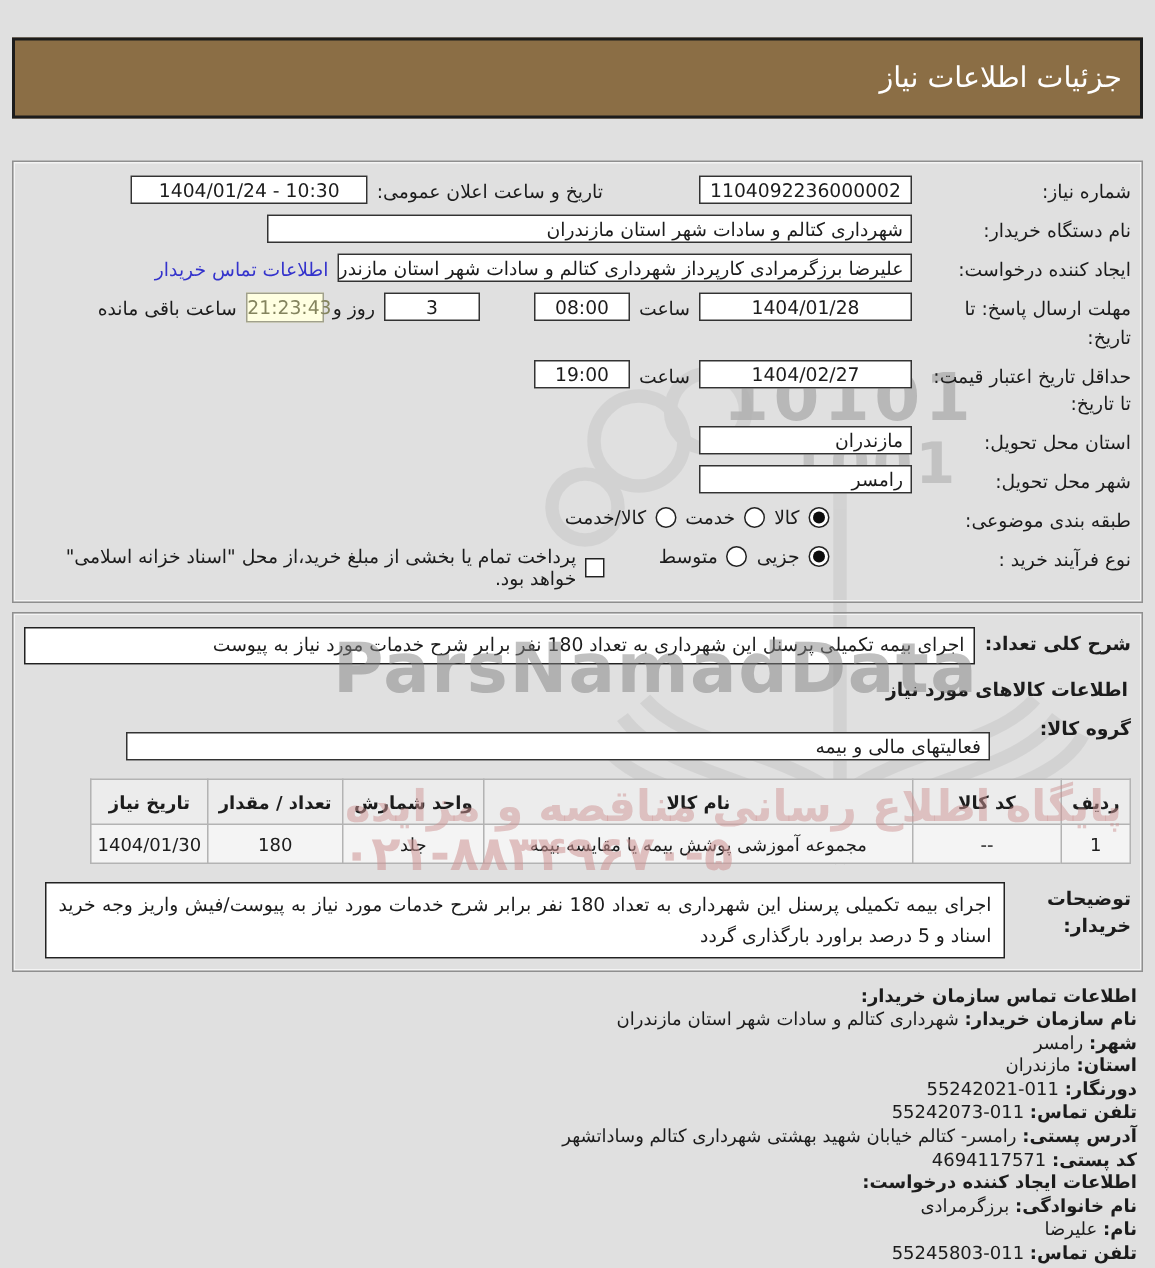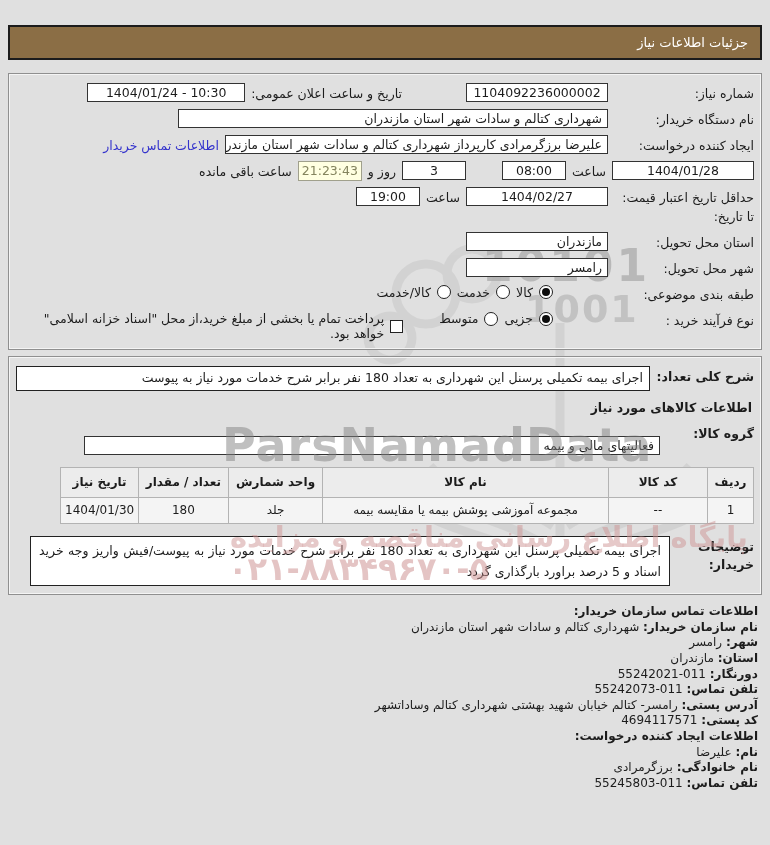--- a/index.html
+++ b/index.html
@@ -9,28 +9,28 @@
     font-family:"DejaVu Sans", sans-serif;
     font-size:12.5px;
     color:#1c1c1c;
     direction:rtl;
     position:relative;
   }
   .content { position:relative; z-index:10; }
 
   
   .title-bar {
-    margin:25px 8px 13px 8px;
-    height:35px;
+    margin:25px 8px 28px 8px;
+    height:54px;
     background:#8b6e45;
     border:2px solid #1c1c1c;
     color:#ffffff;
     display:flex; align-items:center;
     padding-right:12px;
-    font-size:13px;
+    font-size:19px;
   }
 
   
   .panel {
     margin:0 8px;
     border:1px solid #8f8f8f;
     box-shadow:inset 1px 1px 0 #f4f4f4, inset -1px -1px 0 #f4f4f4;
     padding:9px 7px 8px 7px;
     background:transparent;
   }
@@ -50,21 +50,21 @@
     font-size:12.5px;
     overflow:hidden; white-space:nowrap;
   }
   .center { text-align:center; }
   .ltr { direction:ltr; unicode-bidi:isolate; }
   .w142 { width:142px; } .w158 { width:158px; } .w64 { width:64px; }
   .w430 { width:430px; } .w383 { width:383px; }
   .mr60 { margin-right:58px; } .mr30 { margin-right:30px; } .mr55 { margin-right:55px; }
   .countdown {
     background:#ffffe1; border:1px solid #a0a08c; color:#84845e;
-    width:64px; height:20px; line-height:18px; text-align:center; font-size:12.5px;
+    width:52px; height:20px; line-height:18px; text-align:center; font-size:12.5px;
   }
   .link { color:#3433cc; cursor:pointer; padding-top:3px; flex-shrink:0; }
 
   
   .opt { display:inline-flex; align-items:center; column-gap:6px; padding-top:1px; }
   .radio {
     width:14px; height:14px; border-radius:50%;
     border:1.5px solid #222; background:#fff; position:relative; flex-shrink:0;
   }
   .radio.sel::after {
@@ -167,20 +167,21 @@
       <div class="ibox w430">شهرداری کتالم و سادات شهر استان مازندران</div>
     </div>
 
     <div class="row">
       <div class="lbl">ایجاد کننده درخواست:</div>
       <div class="ibox w383">علیرضا برزگرمرادی کارپرداز شهرداری کتالم و سادات شهر استان مازندران</div>
       <div class="link">اطلاعات تماس خریدار</div>
     </div>
 
     <div class="row">
+      <div class="lbl">مهلت ارسال پاسخ: تا تاریخ:</div>
       <div class="ibox w142 center ltr">1404/01/28</div>
       <div class="lbl-auto">ساعت</div>
       <div class="ibox w64 center ltr">08:00</div>
       <div class="ibox w64 center ltr mr30">3</div>
       <div class="lbl-auto">روز و</div>
       <div class="countdown ltr">21:23:43</div>
       <div class="lbl-auto">ساعت باقی مانده</div>
     </div>
 
     <div class="row">
@@ -294,24 +295,24 @@
       <b>تلفن تماس:</b> <span class="ltr">55242073-011</span>
     </div>
     <div class="line">
       <b>آدرس پستی:</b> <span>رامسر- کتالم خیابان شهید بهشتی شهرداری کتالم وساداتشهر</span>
     </div>
     <div class="line">
       <b>کد پستی:</b> <span class="ltr">4694117571</span>
     </div>
     <div class="line b">اطلاعات ایجاد کننده درخواست:</div>
     <div class="line">
+      <b>نام خانوادگی:</b> <span>برزگرمرادی</span>
+    </div>
+    <div class="line">
       <b>نام:</b> <span>علیرضا</span>
-    </div>
-    <div class="line">
-      <b>نام خانوادگی:</b> <span>برزگرمرادی</span>
     </div>
     <div class="line">
       <b>تلفن تماس:</b> <span class="ltr">55245803-011</span>
     </div>
   </div>
 
 </div>
 
 <div class="wm-over wm-brand">ParsNamadData</div>
 <div class="wm-over wm-fa">پایگاه اطلاع رسانی مناقصه و مزایده</div>

